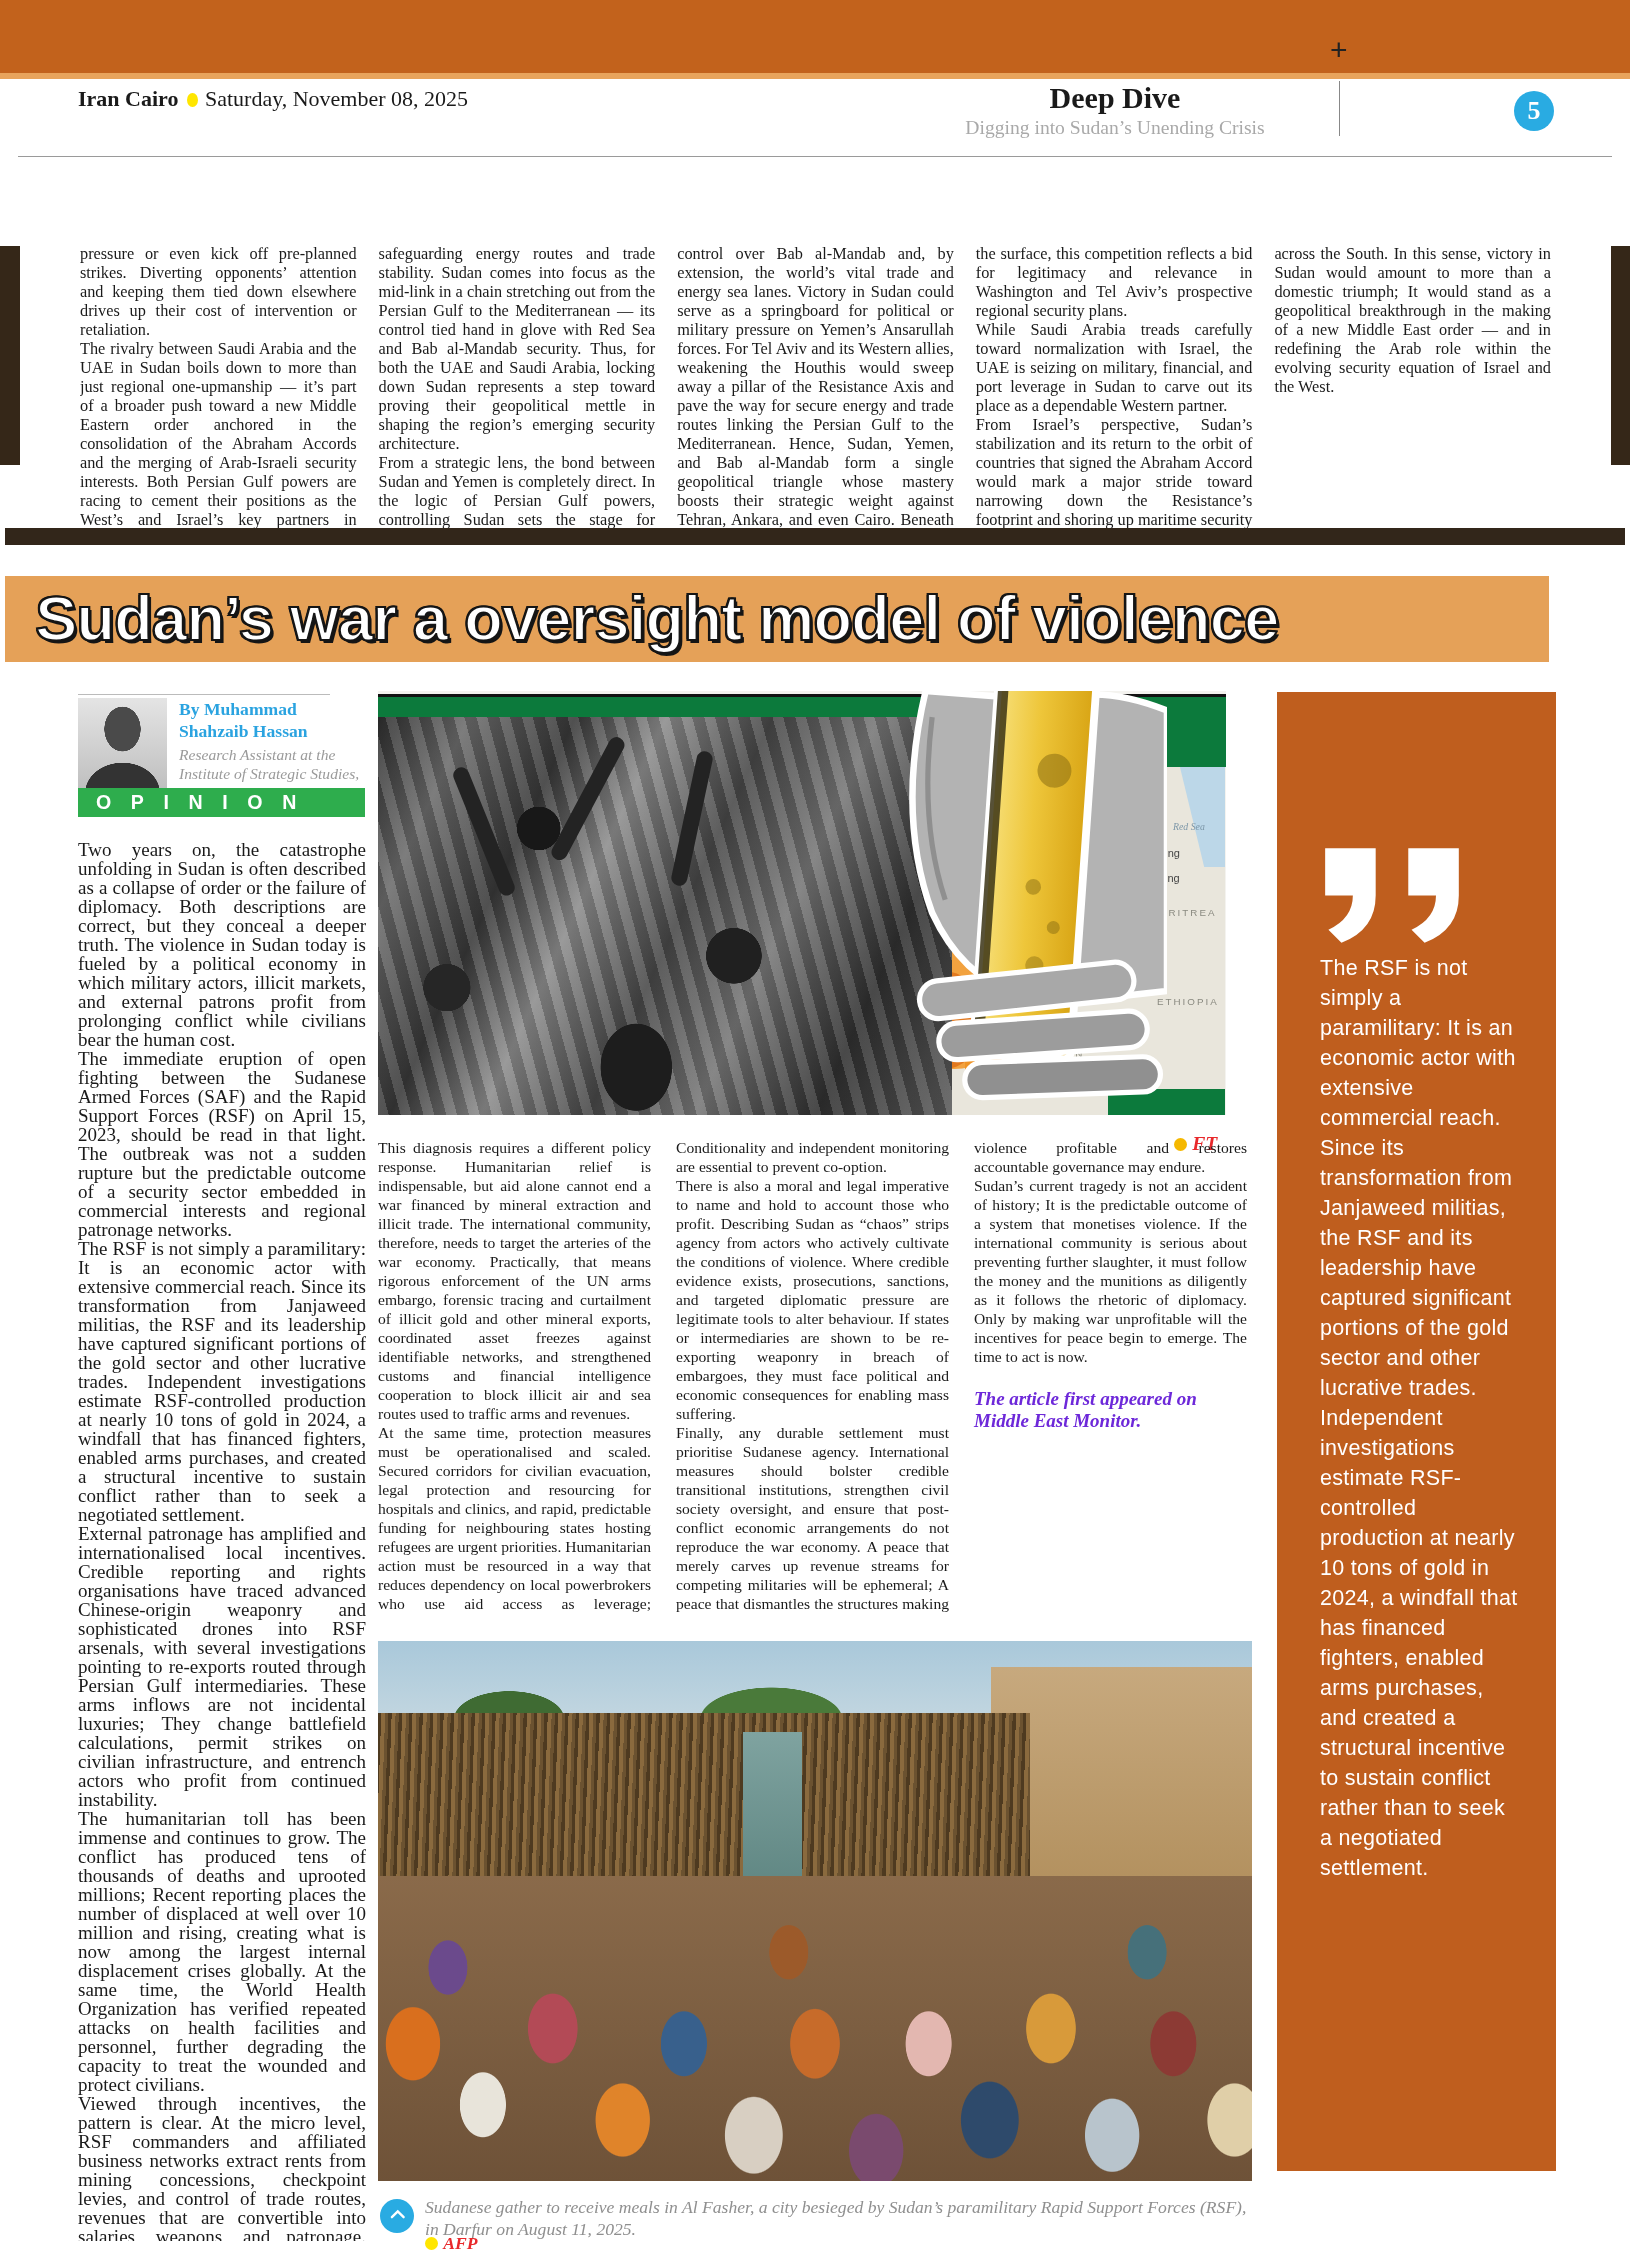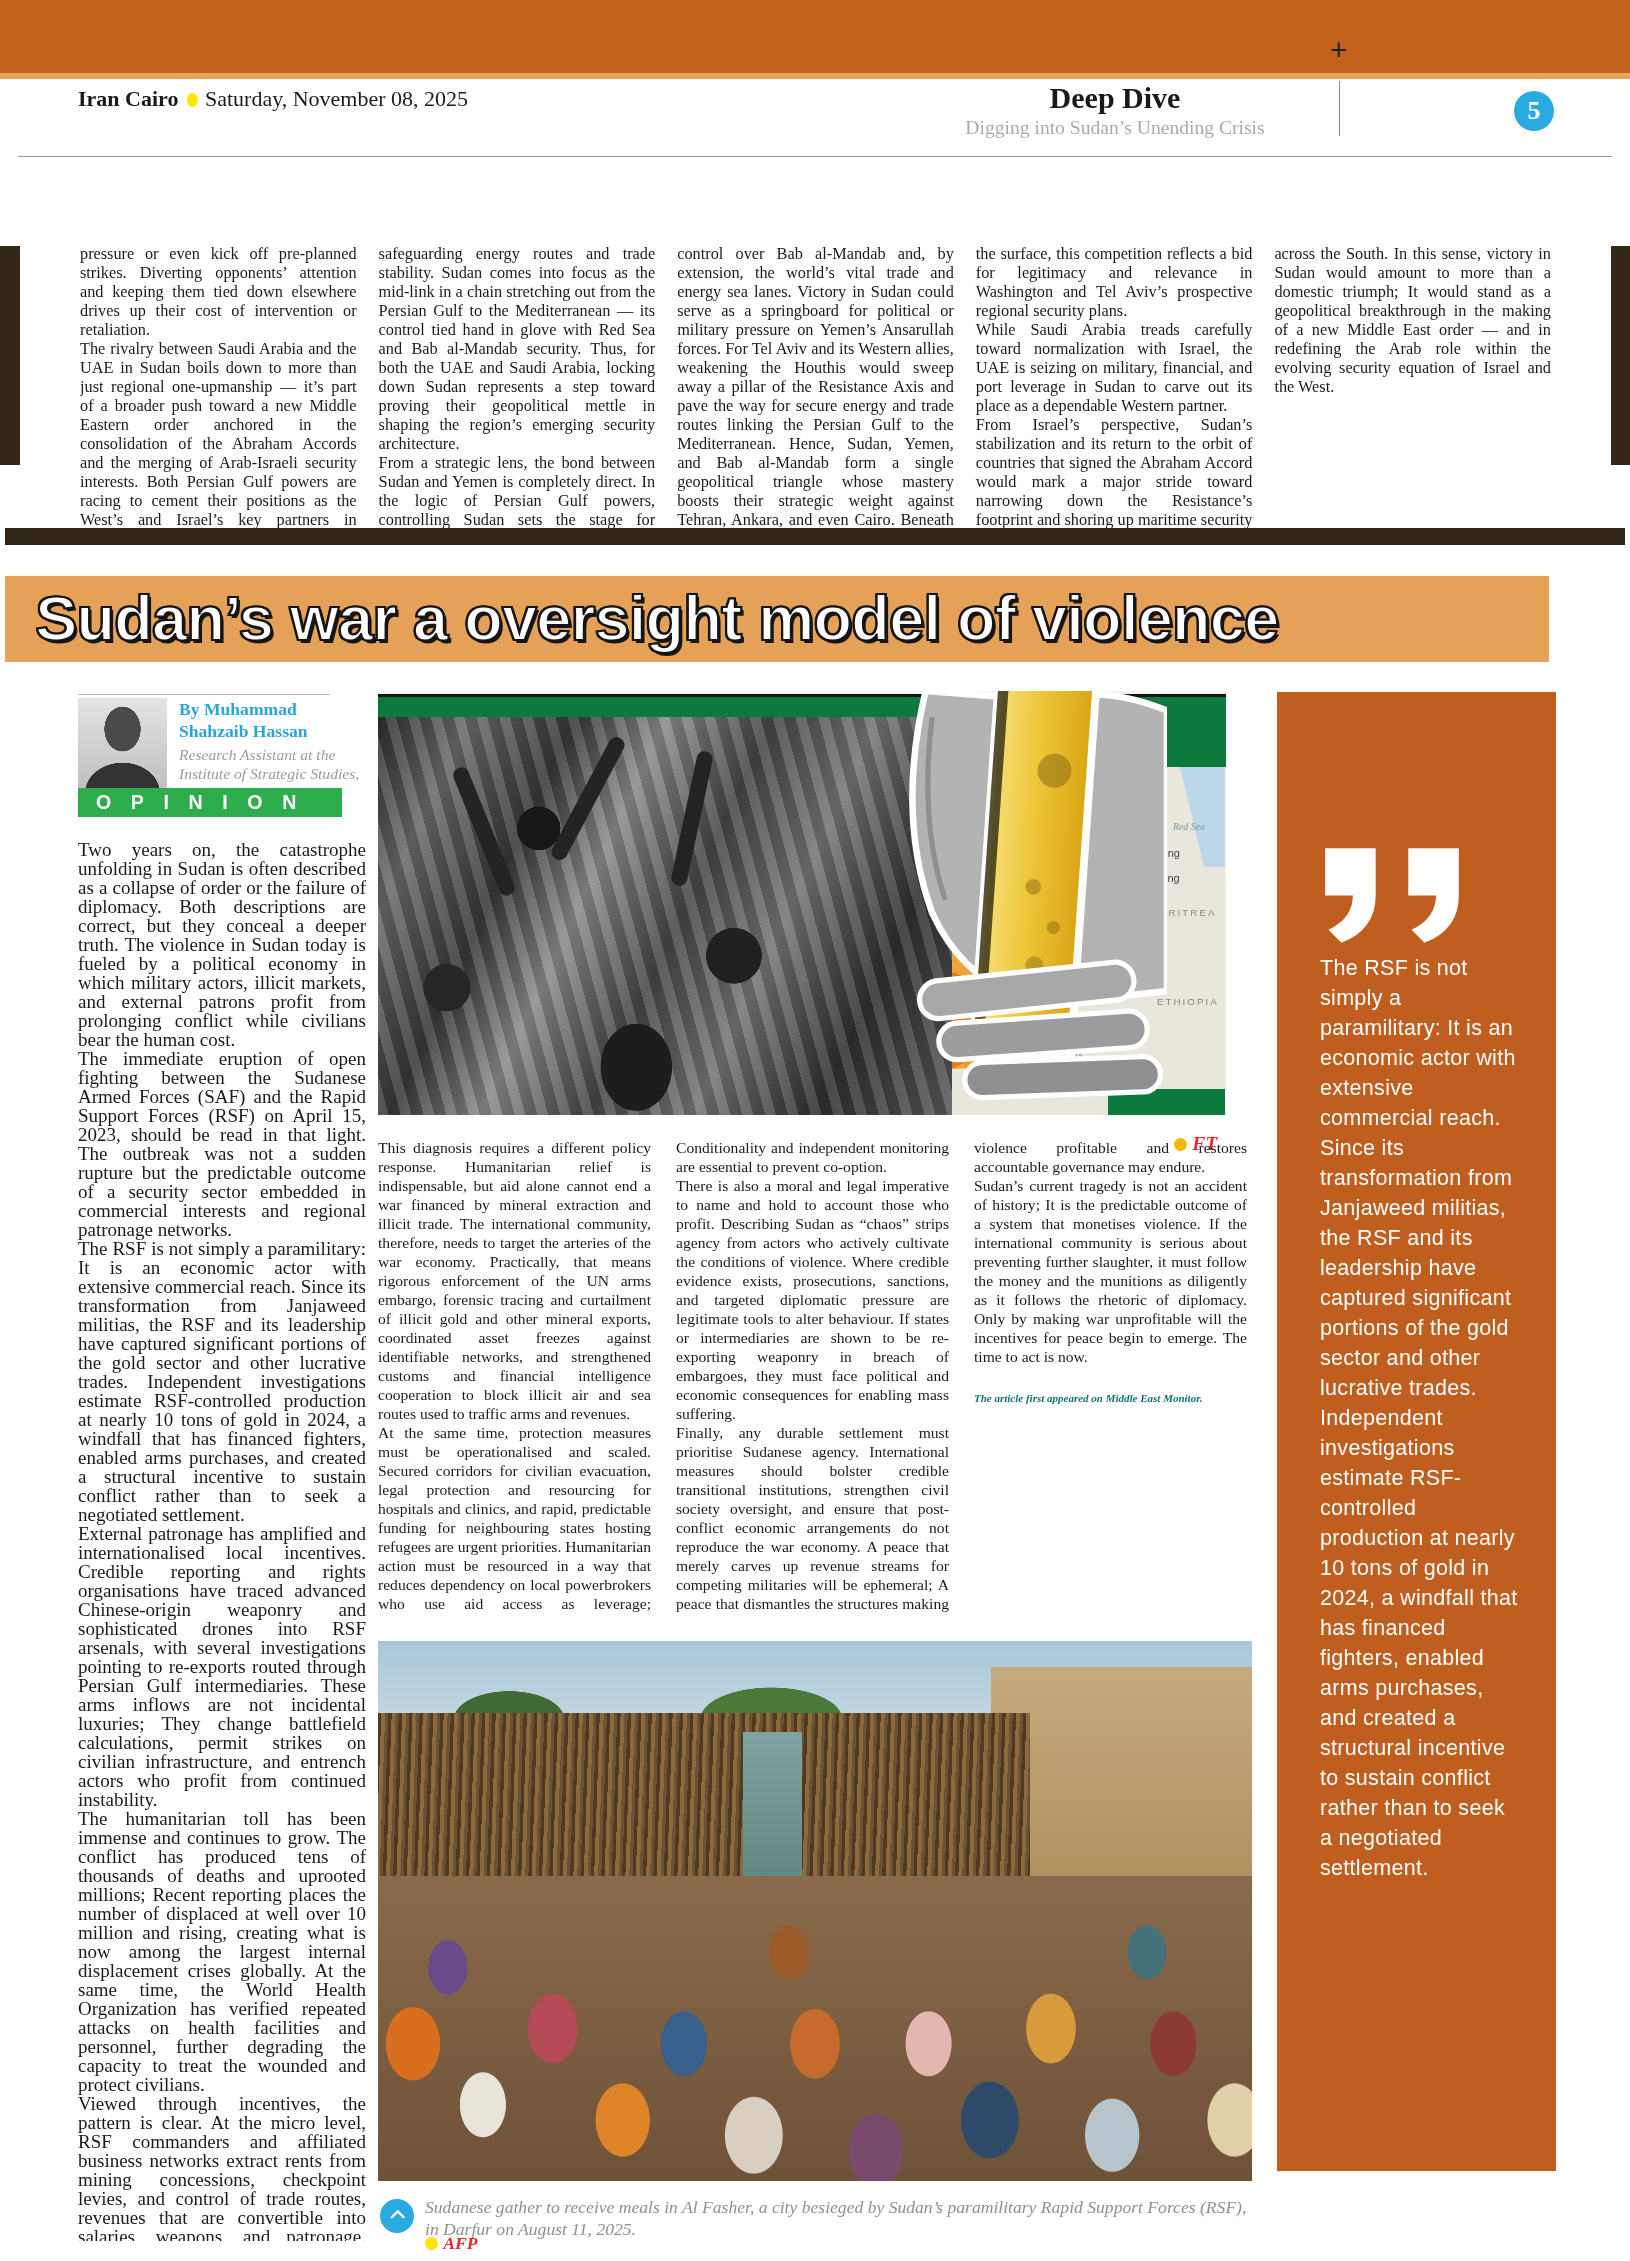--- a/index.html
+++ b/index.html
@@ -36,31 +36,31 @@
     white-space:nowrap;}
 
   
   .author-rule{position:absolute;left:78px;top:694px;width:252px;height:1.3px;background:#bbb;}
   .headshot{position:absolute;left:78px;top:698px;width:89px;height:97px;
     background:radial-gradient(30px 37px at 50% 32%,#4a4a4a 0 60%,transparent 61%),
                radial-gradient(53px 43px at 50% 98%,#333 0 70%,transparent 71%),
                linear-gradient(#e4e4e4,#bdbdbd);}
   .byline{position:absolute;left:179px;top:699px;width:196px;font-size:17.6px;line-height:21.5px;font-weight:700;color:#2aa3e0;}
   .affil{position:absolute;left:179px;top:745px;width:196px;font-size:15.6px;line-height:19px;font-style:italic;color:#9a9a9a;}
-  .opinionbar{position:absolute;left:78px;top:788px;width:264px;height:29px;background:#2ead4d;}
+  .opinionbar{position:absolute;left:78px;top:788px;width:287px;height:29px;background:#2ead4d;}
   .opinionbar span{display:block;font-family:"Liberation Sans",sans-serif;color:#fff;font-weight:700;font-size:19.6px;line-height:29px;
     letter-spacing:19.6px;padding-left:18px;white-space:nowrap;}
 
   
   .cola{position:absolute;left:78px;top:840px;width:288px;height:1401px;overflow:hidden;
     font-size:19px;line-height:19px;text-align:justify;}
   .cola p,.midcols p{margin:0;}
   .midcols{position:absolute;left:378px;top:1138px;width:869px;height:475px;column-count:3;column-gap:25px;column-fill:auto;
     font-size:15.6px;line-height:19px;text-align:justify;overflow:hidden;}
-  .midcols p.note{margin-top:22px;color:#0f766e;font-style:italic;font-weight:700;font-size:11px;line-height:21.5px;text-align:left;}
+  .midcols p.note{margin-top:22px;color:#6d28d9;font-style:italic;font-weight:700;font-size:19px;line-height:21.5px;text-align:left;}
 
   
   .collage{position:absolute;left:378px;top:691px;width:848px;height:424px;background:#f4f3ef;overflow:hidden;}
   .cg-topline{position:absolute;left:0;top:2.6px;width:848px;height:3.3px;background:#111;z-index:0;}
   .cg-green{position:absolute;left:0;top:5.9px;width:848px;height:70px;background:#0c7a3c;z-index:2;}
   .cg-green2{position:absolute;left:730px;top:398px;width:117px;height:26px;background:#0c7a3c;z-index:2;}
   .cg-map{position:absolute;left:404px;top:26px;width:443px;height:398px;background:#e9e6dc;z-index:1;font-family:"Liberation Sans",sans-serif;}
   .cg-map .shape{position:absolute;}
   .m-sea{left:339px;top:0;width:104px;height:150px;background:#bcd7e8;clip-path:polygon(45% 0,100% 0,100% 100%,80% 100%);}
   .m-green-n{left:6.5px;top:33px;width:124px;height:183px;background:#d7e2ba;border-radius:50%;transform:rotate(25deg);}

